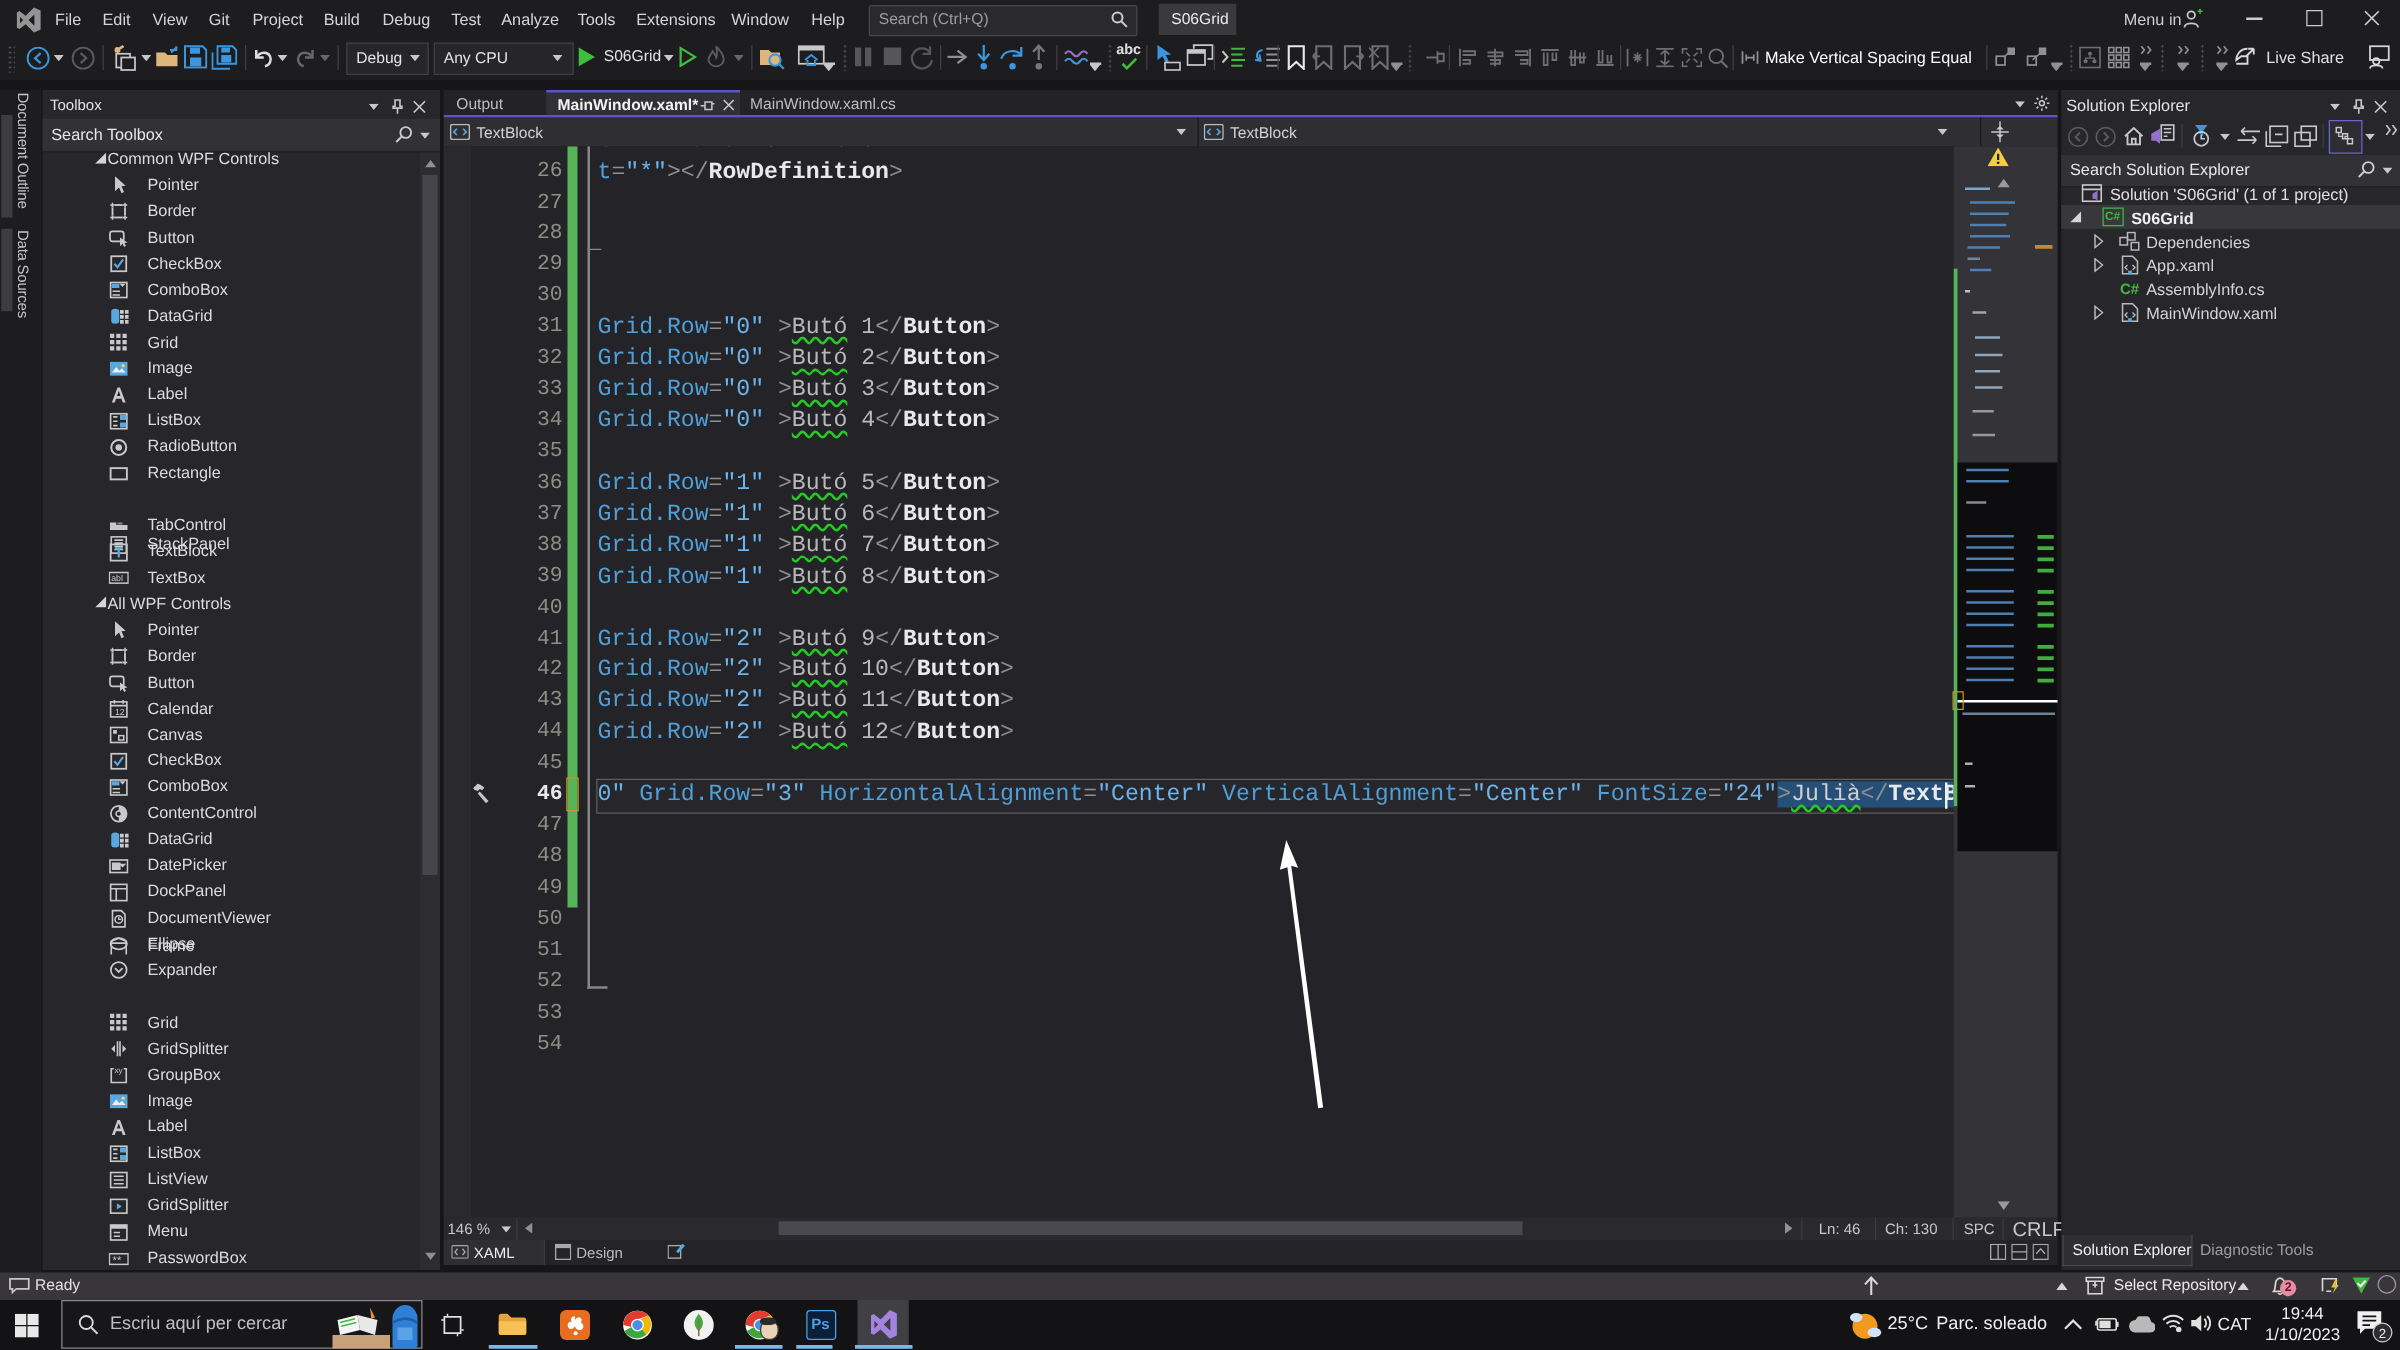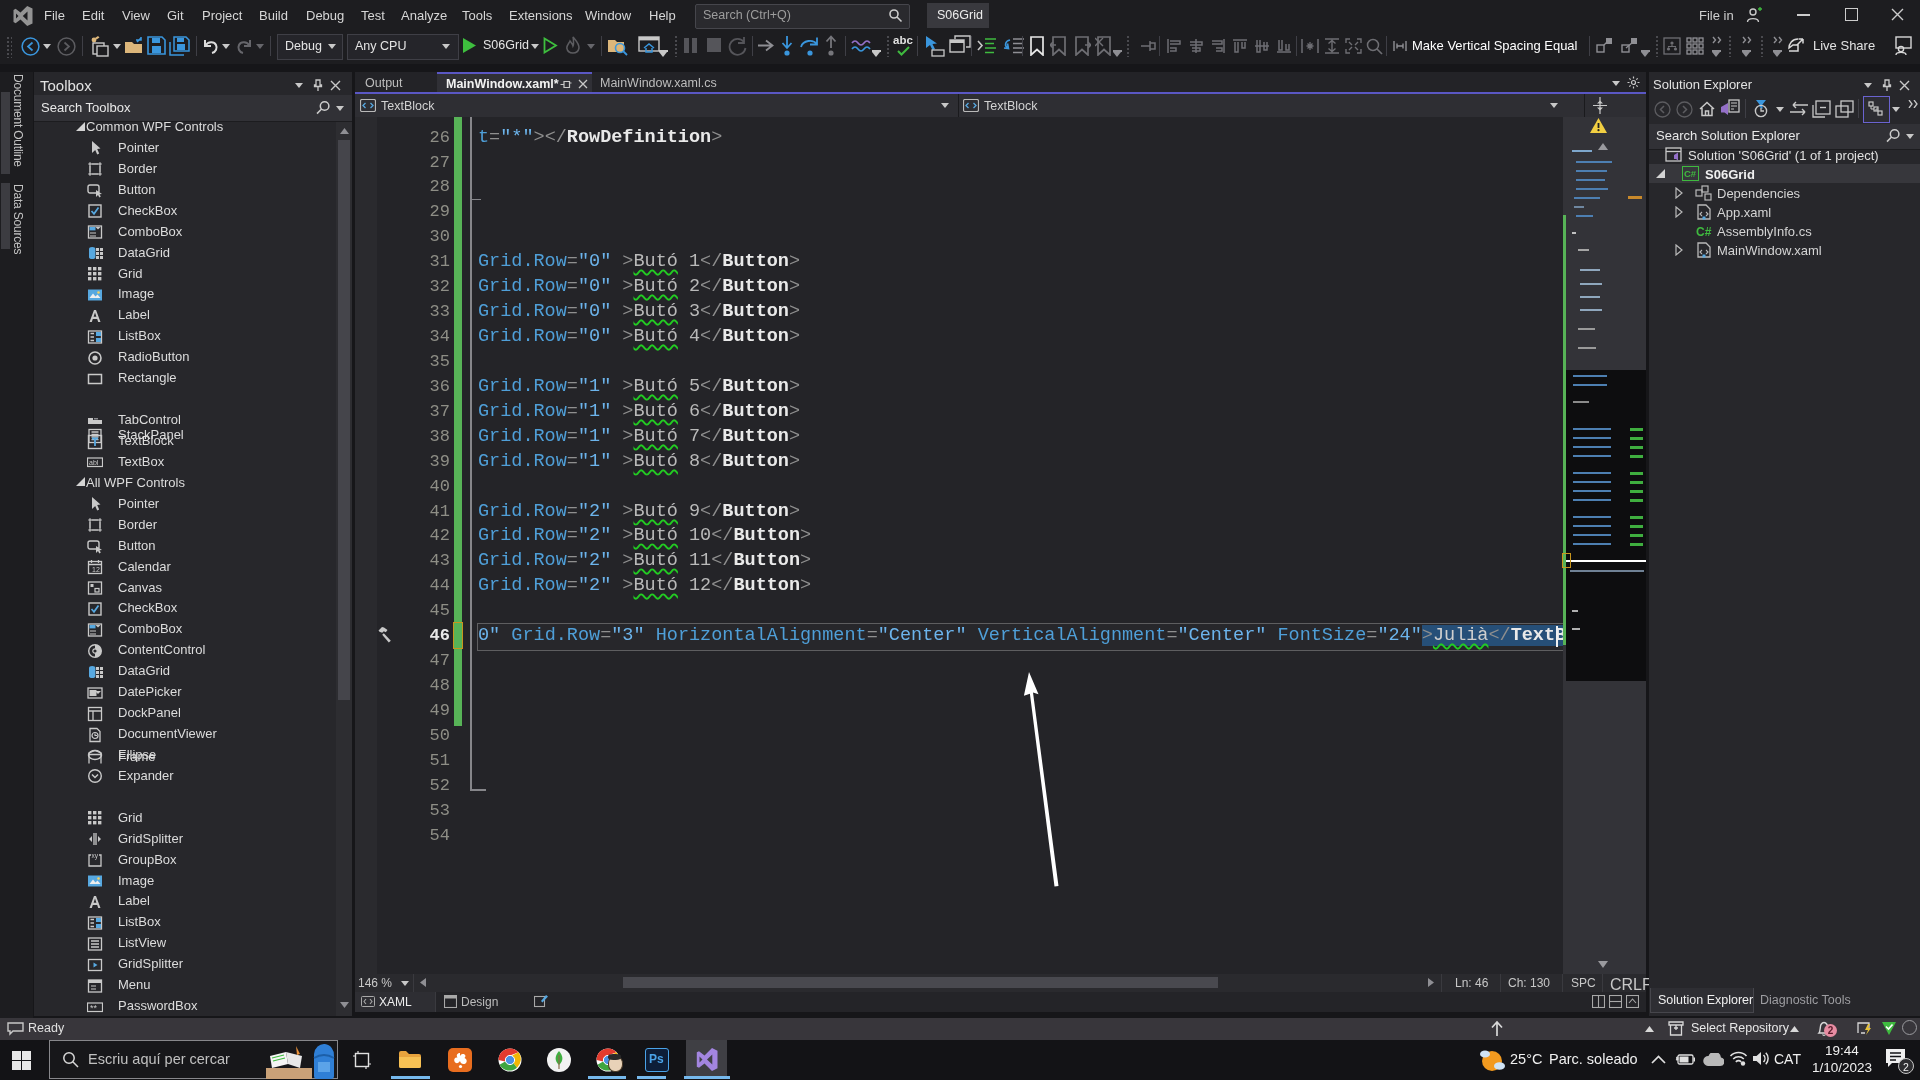--- a/index.html
+++ b/index.html
@@ -48,21 +48,21 @@
 <div class="r ti" style="left:585px;top:8px;">Window</div>
 <div class="r ti" style="left:649px;top:8px;">Help</div>
 <div class="ab" style="left:695px;top:4px;width:213px;height:23px;background:#2a2a2e;border:1px solid #46464c;border-radius:2px;"></div>
 <div class="r" style="left:703px;top:8px;font-size:12.5px;color:#9d9d9d;">Search (Ctrl+Q)</div>
 <svg class="ic" style="left:888px;top:8px;" width="15" height="15" viewBox="0 0 15 15">
 <circle cx="6" cy="6" r="4" fill="none" stroke="#cccccc" stroke-width="1.6"></circle>
       <line x1="9" y1="9" x2="13.5" y2="13.5" stroke="#cccccc" stroke-width="1.6"></line>
     </svg>
 <div class="ab" style="left:927px;top:3px;width:62px;height:25px;background:#39393e;"></div>
 <div class="r" style="left:937px;top:8px;font-size:12.5px;color:#ececec;">S06Grid</div>
-<div class="r" style="left:1699px;top:8px;font-size:13px;color:#cfcfcf;">File in</div>
+<div class="r" style="left:1699px;top:8px;font-size:13px;color:#cfcfcf;">Menu in</div>
 <svg class="ic" style="left:1745px;top:7px;" width="18" height="17" viewBox="0 0 18 17">
 <circle cx="8" cy="5" r="3" fill="none" stroke="#c8c8c8" stroke-width="1.4"></circle>
 <path d="M2.5 15 C2.5 10.5 13.5 10.5 13.5 15" fill="none" stroke="#c8c8c8" stroke-width="1.4"></path>
 <path d="M13 2 h4 M15 0 v4" stroke="#3fba3f" stroke-width="1.3"></path>
     </svg>
 <div class="ab" style="left:1797px;top:14px;width:13px;height:1.6px;background:#cccccc;"></div>
 <div class="ab" style="left:1845px;top:8px;width:11px;height:11px;border:1.4px solid #cccccc;"></div>
 <svg class="ic" style="left:1891px;top:8px;" width="13" height="13" viewBox="0 0 13 13">
 <path d="M1 1 L12 12 M12 1 L1 12" stroke="#cccccc" stroke-width="1.4"></path>
     </svg>
@@ -350,21 +350,21 @@
 <circle cx="9" cy="13" r="2.6" fill="none" stroke="#d8d8d8" stroke-width="1.4"></circle>
 <path d="M4 19 C4 15.5 14 15.5 14 19" fill="none" stroke="#d8d8d8" stroke-width="1.4"></path>
     </svg>
 <div class="ab" style="left:0;top:64px;width:1920px;height:954px;background:#161619;"></div>
 <div class="ab" style="left:0;top:72px;width:33px;height:946px;background:#1d1d20;"></div>
 <div class="ab" style="left:1px;top:92px;width:9px;height:82px;background:#3c3c41;"></div>
 <div class="ab" style="left:1px;top:183px;width:9px;height:66px;background:#3c3c41;"></div>
 <div class="r" style="left:11px;top:74px;font-size:12px;color:#c4c4c4;writing-mode:vertical-rl;letter-spacing:-0.2px;">Document Outline</div>
 <div class="r" style="left:11px;top:184px;font-size:12px;color:#c4c4c4;writing-mode:vertical-rl;letter-spacing:-0.2px;">Data Sources</div>
 <div class="ab" style="left:34px;top:72px;width:318px;height:944px;background:#27272b;"></div>
-<div class="r" style="left:40px;top:77px;font-size:15px;color:#e2e2e2;">Toolbox</div>
+<div class="r" style="left:40px;top:77px;font-size:12px;color:#e2e2e2;">Toolbox</div>
 <svg class="ic" style="left:295px;top:83px;" width="8" height="5" viewBox="0 0 8 5">
       <path d="M0 0 L8 0 L4 5 Z" fill="#c8c8c8"></path>
     </svg>
 <svg class="ic" style="left:312px;top:79px;" width="12" height="13" viewBox="0 0 12 13">
 <path d="M4 1 H8 V6 H9.5 V7.5 H2.5 V6 H4 Z M6 7.5 V12" fill="none" stroke="#c8c8c8" stroke-width="1.3"></path>
     </svg>
 <svg class="ic" style="left:330px;top:80px;" width="11" height="11" viewBox="0 0 11 11">
 <path d="M1 1 L10 10 M10 1 L1 10" stroke="#c8c8c8" stroke-width="1.4"></path>
     </svg>
 <div class="ab" style="left:34px;top:95px;width:318px;height:26px;background:#313136;border-bottom:1px solid #1c1c1f;"></div>

